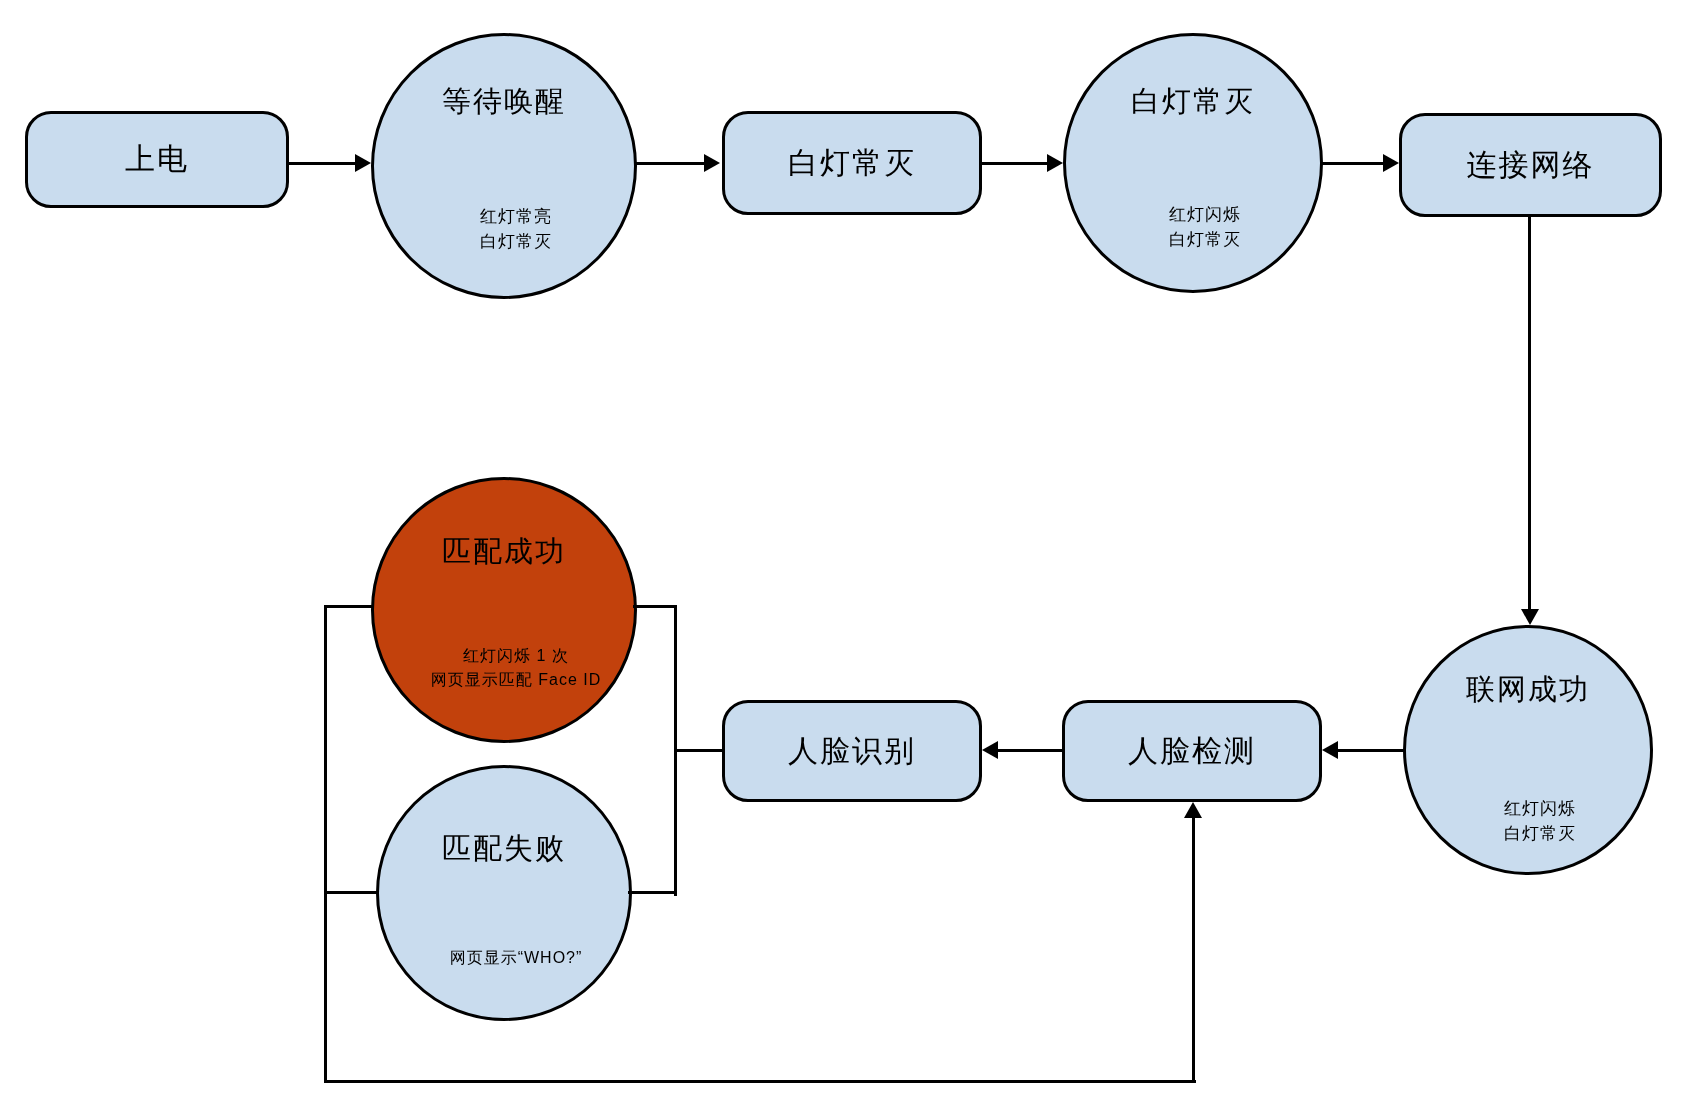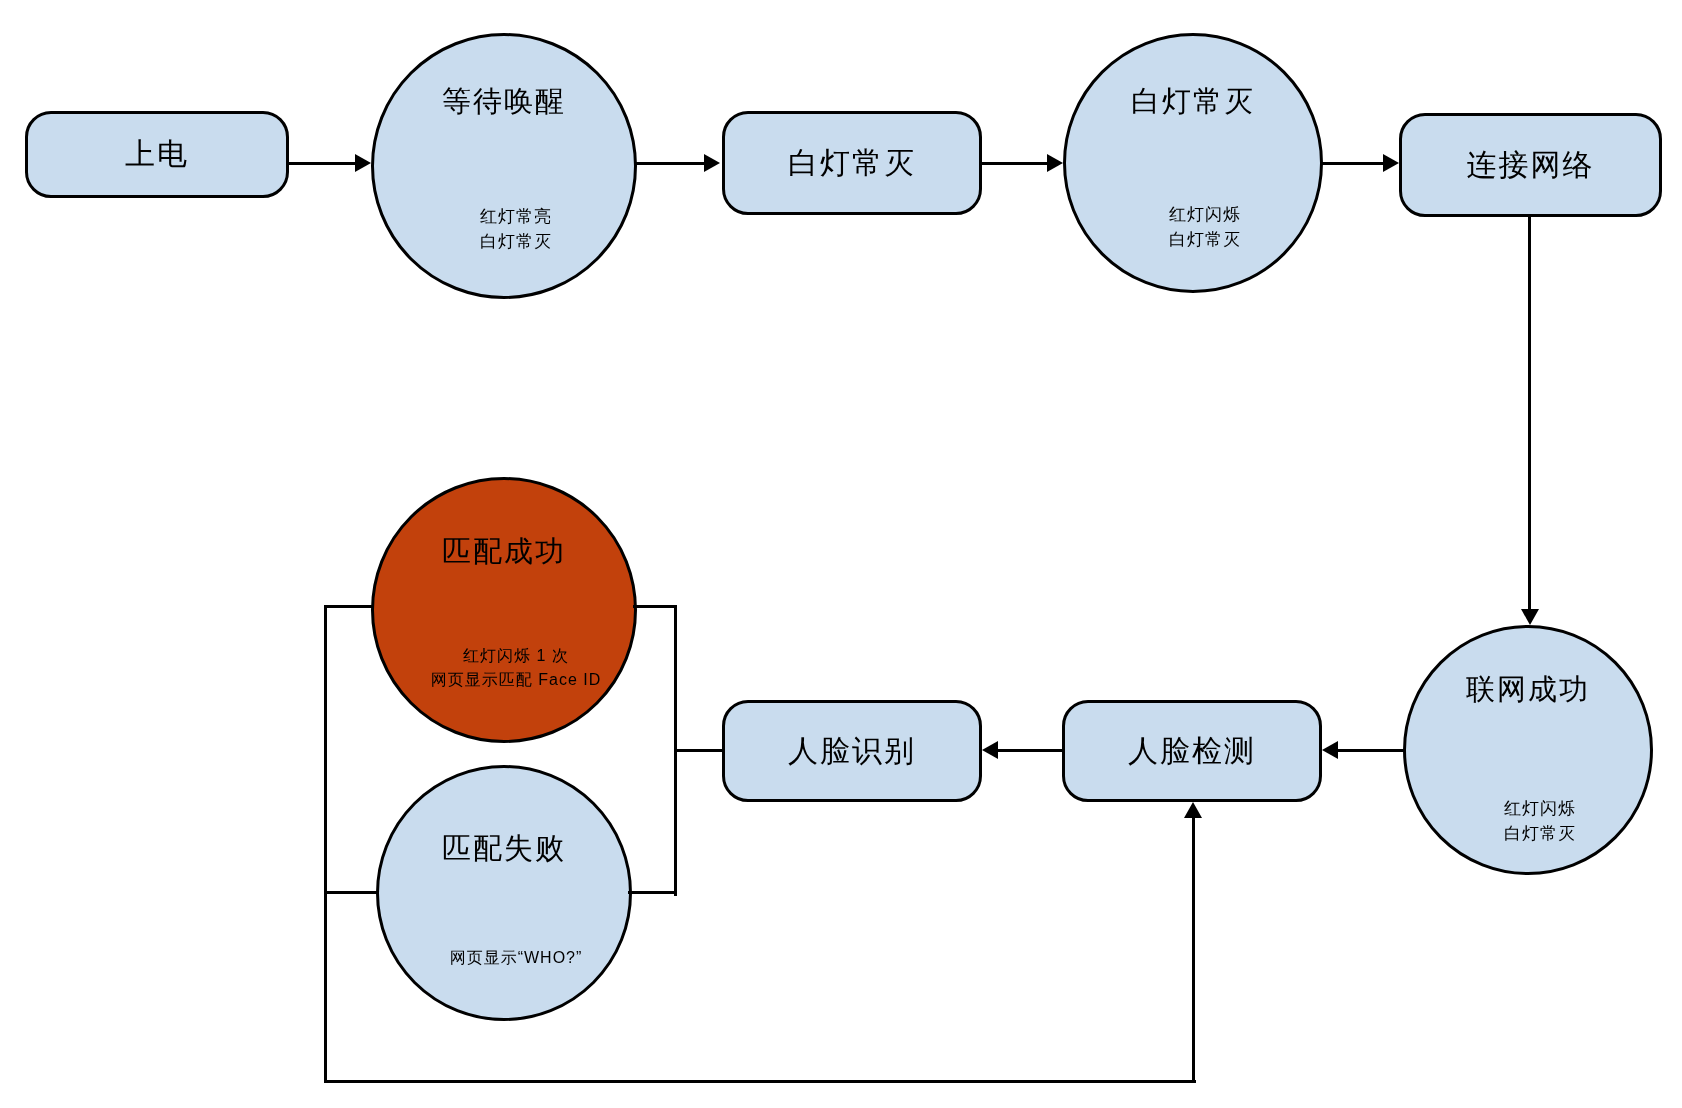--- a/index.html
+++ b/index.html
@@ -32,21 +32,21 @@
   .ah-right{border-left:16px solid #000;border-top:9px solid transparent;border-bottom:9px solid transparent;}
   .ah-left{border-right:16px solid #000;border-top:9px solid transparent;border-bottom:9px solid transparent;}
   .ah-down{border-top:16px solid #000;border-left:9px solid transparent;border-right:9px solid transparent;}
   .ah-up{border-bottom:16px solid #000;border-left:9px solid transparent;border-right:9px solid transparent;}
 </style>
 </head>
 <body>
 
 <div id="canvas" style="background: rgb(255, 255, 255);">
 
-  <div class="node rect" style="left: 25px; top: 111px; width: 264px; height: 87px; background: rgb(201, 220, 238); border-color: rgb(0, 0, 0);">
+  <div class="node rect" style="left: 25px; top: 111px; width: 264px; height: 97px; background: rgb(201, 220, 238); border-color: rgb(0, 0, 0);">
     <span class="node-label">上电</span>
   </div>
 
   <div class="node circle" style="left: 371px; top: 33px; width: 266px; height: 266px; background: rgb(201, 220, 238); border-color: rgb(0, 0, 0);">
     <div class="node-title" style="top:46px">等待唤醒</div>
     <div class="node-sub" style="top:168px">
       <div>红灯常亮</div>
       <div>白灯常灭</div>
     </div>
   </div>

